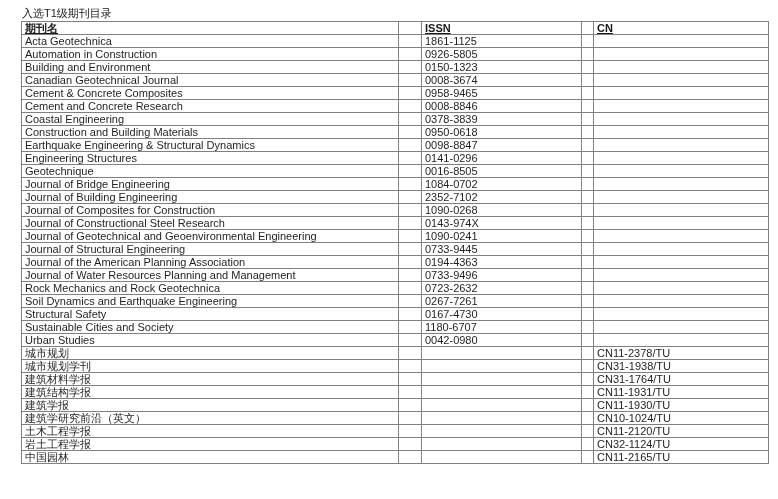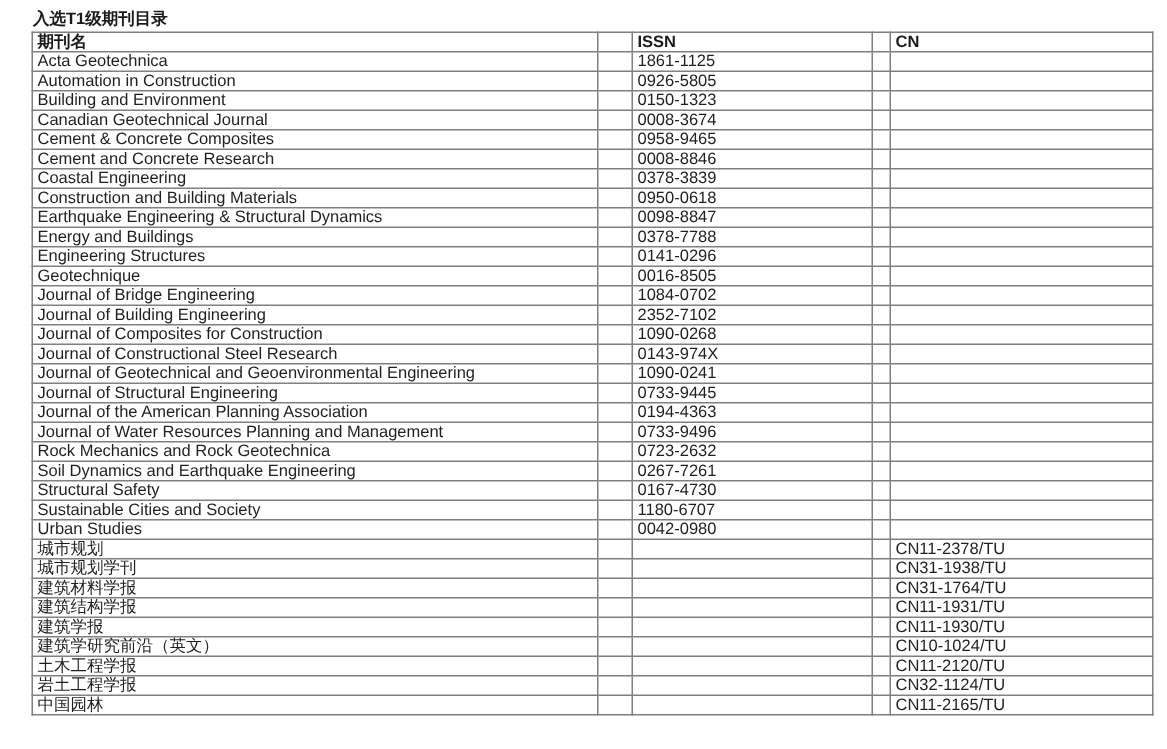--- a/index.html
+++ b/index.html
@@ -10,21 +10,21 @@
     background: #ffffff;
     overflow: hidden;
     font-family: "Liberation Sans", sans-serif;
     font-size: 11px;
     color: #1f1f1f;
   }
   .page-title {
     position: absolute;
     left: 22px;
     top: 6px;
-    font-weight: bold;
+    font-weight: normal;
     font-size: 11px;
     line-height: 14px;
     color: #1a1a1a;
     white-space: nowrap;
   }
   table.journal-table {
     position: absolute;
     left: 21px;
     top: 21px;
     border-collapse: collapse;
@@ -45,20 +45,21 @@
     font-size: 11px;
     line-height: 12px;
     text-align: left;
     vertical-align: middle;
     white-space: nowrap;
     overflow: hidden;
   }
   .journal-table th {
     font-weight: bold;
     color: #1a1a1a;
+    text-decoration: underline;
   }
 </style>
 </head>
 <body>
 
 <div class="page-title">入选T1级期刊目录</div>
 
 <table class="journal-table">
   <colgroup>
     <col class="c-name">
@@ -134,27 +135,20 @@
         <td></td>
       </tr>
       <tr>
         <td>Earthquake Engineering &amp; Structural Dynamics</td>
         <td></td>
         <td>0098-8847</td>
         <td></td>
         <td></td>
       </tr>
       <tr>
-        <td>Energy and Buildings</td>
-        <td></td>
-        <td>0378-7788</td>
-        <td></td>
-        <td></td>
-      </tr>
-      <tr>
         <td>Engineering Structures</td>
         <td></td>
         <td>0141-0296</td>
         <td></td>
         <td></td>
       </tr>
       <tr>
         <td>Geotechnique</td>
         <td></td>
         <td>0016-8505</td>

